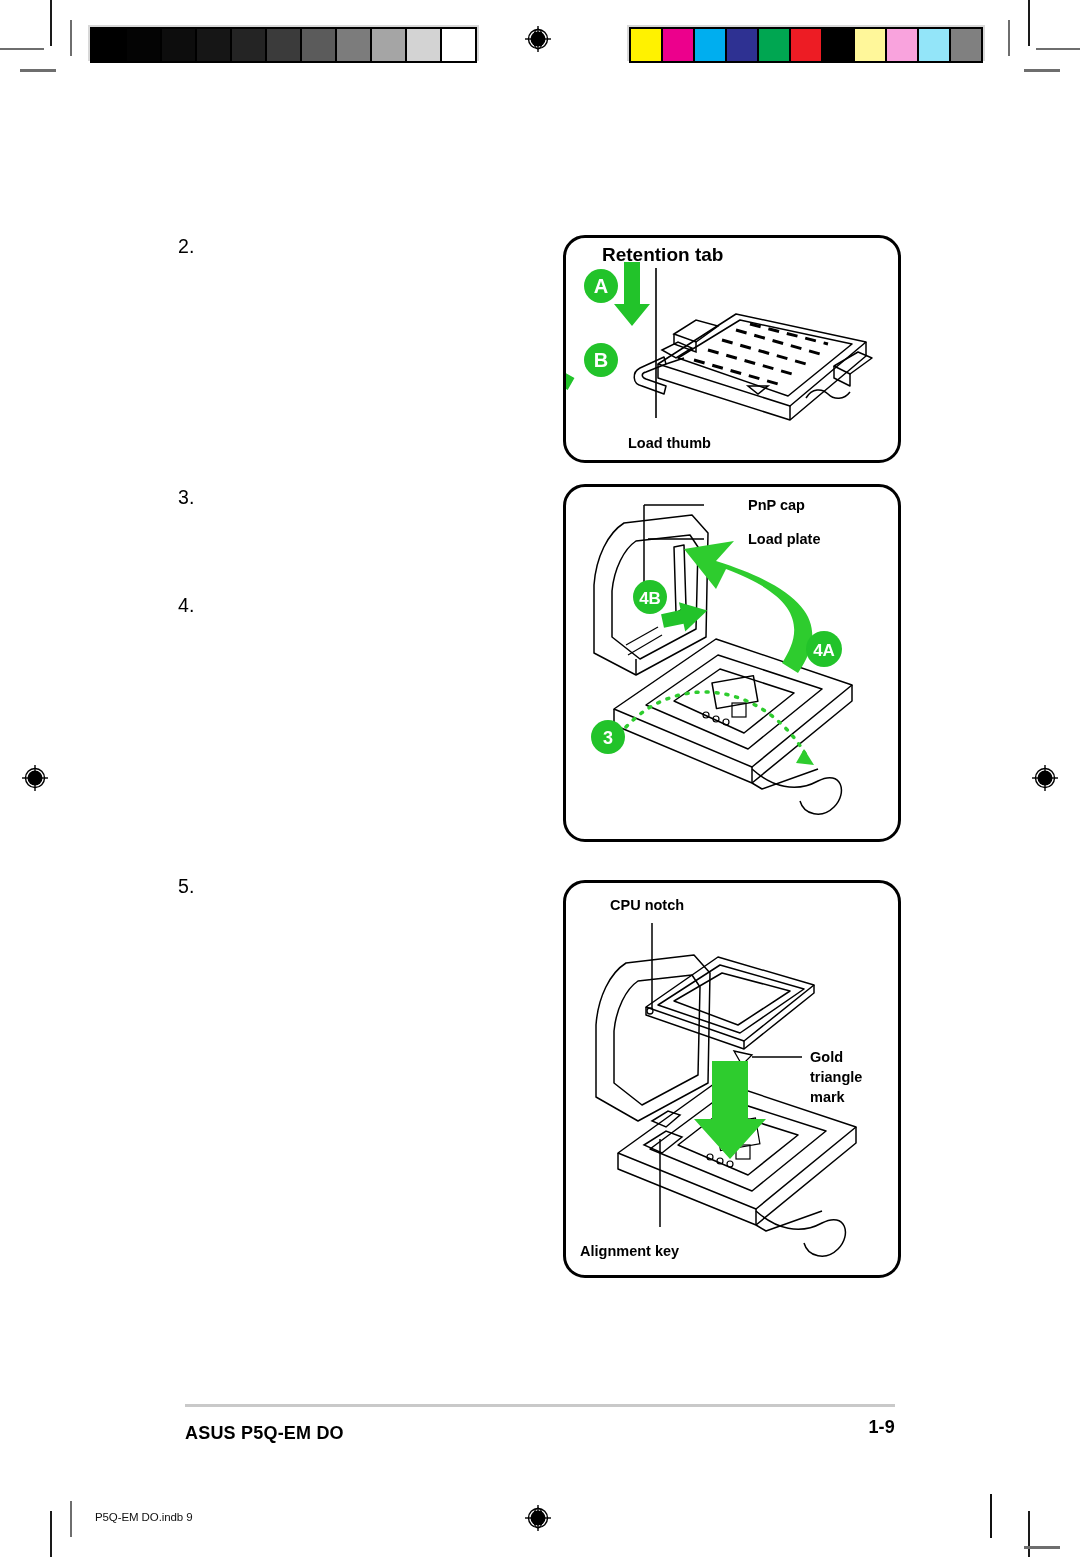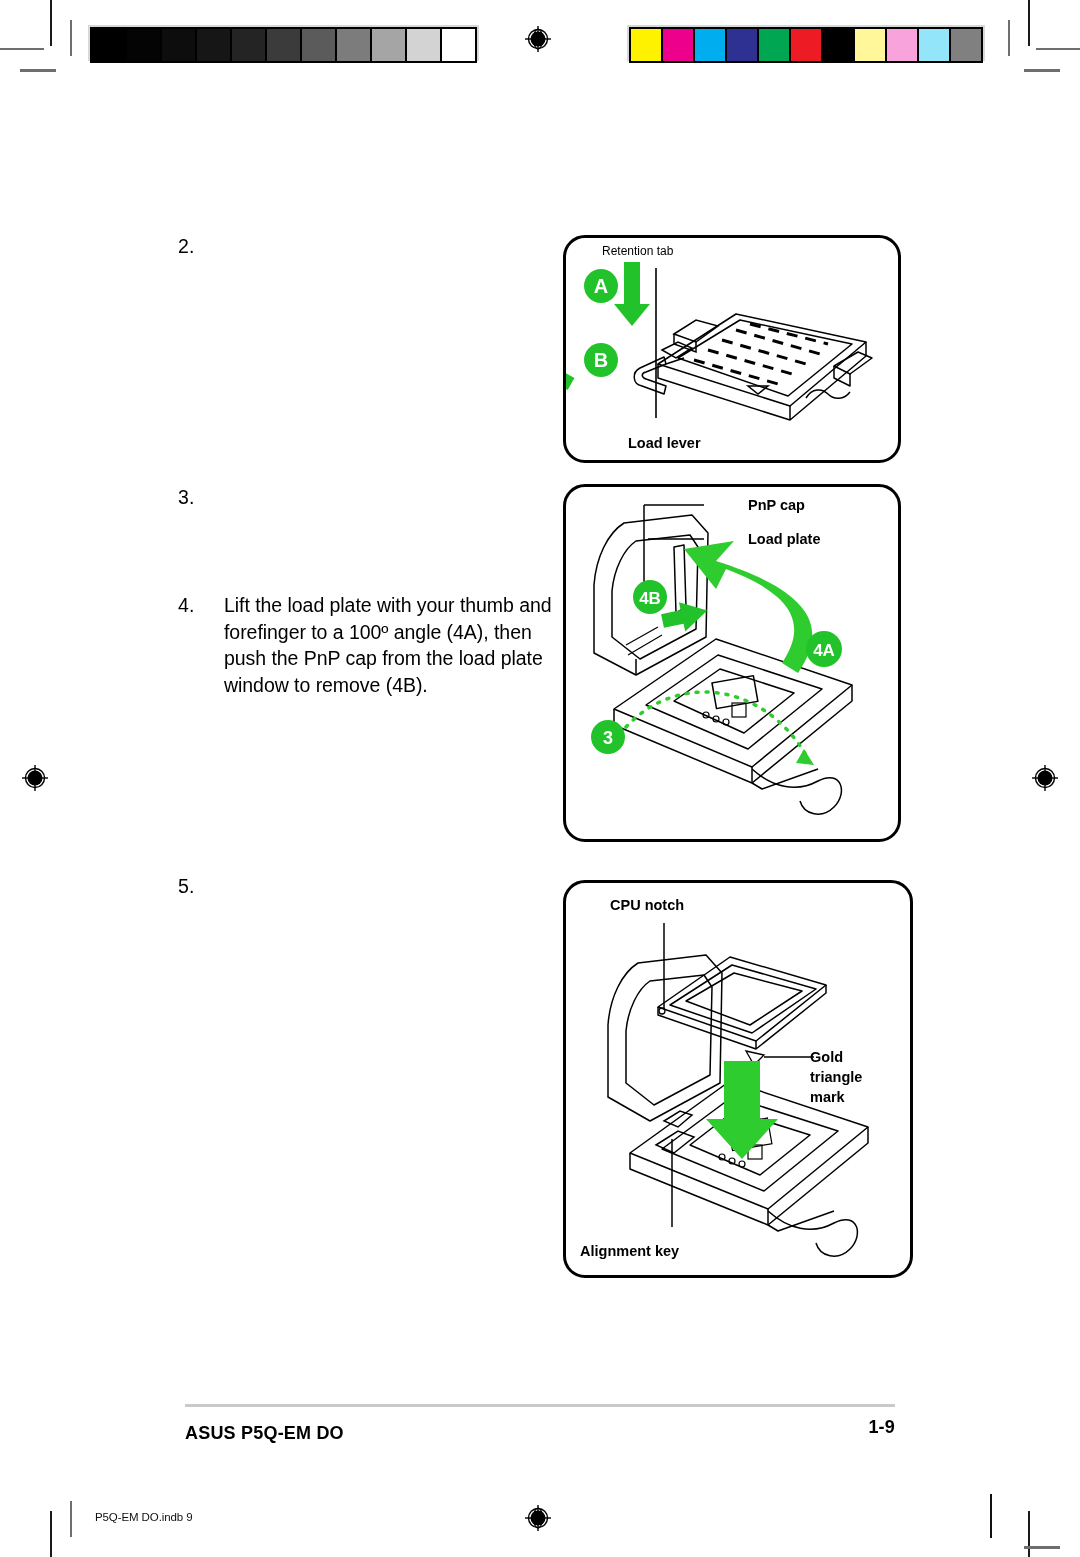--- a/index.html
+++ b/index.html
@@ -247,31 +247,30 @@
       </g>
       <circle cx="35" cy="48" r="17" fill="#22c32a"></circle>
       <text x="35" y="55" font-family="Liberation Sans, sans-serif" font-size="20" font-weight="bold" fill="#fff" text-anchor="middle">A</text>
 
       <g fill="#22c32a" transform="translate(12,150) rotate(30)">
         <path d="M0 -8 L44 -8 L44 -20 L72 0 L44 20 L44 8 L0 8 Z" transform="translate(-8,0) scale(-0.85,0.85)"></path>
       </g>
       <circle cx="35" cy="122" r="17" fill="#22c32a"></circle>
       <text x="35" y="129" font-family="Liberation Sans, sans-serif" font-size="20" font-weight="bold" fill="#fff" text-anchor="middle">B</text>
     </svg>
-    <div style="position:absolute; left:36px; top:6px; font-size:12px; font-weight:normal;">Retention tab</div>
-    <div style="position:absolute; left:62px; bottom:9px; font-size:14.5px; font-weight:bold;">Load lever</div>
+    <div style="position:absolute; left:36px; top:6px; font-size:19px; font-weight:bold;">Retention tab</div>
+    <div style="position:absolute; left:62px; bottom:9px; font-size:14.5px; font-weight:bold;">Load thumb</div>
   </div>
 
   <div class="step" style="left:178px; top:484px; width:360px;">
     <div class="step-num">3.</div>
   </div>
 
   <div class="step" style="left:178px; top:592px; width:378px;">
     <div class="step-num">4.</div>
-    <div class="step-text">Lift the load plate with your thumb and forefinger to a 100º angle (4A), then push the PnP cap from the load plate window to remove (4B).</div>
   </div>
 
   <div class="figure" style="left:563px; top:484px; width:332px; height:352px;">
     <svg width="326" height="346" viewBox="0 0 326 346">
 
       <g fill="none" stroke="#000" stroke-width="1.5" stroke-linejoin="round">
         <path d="M48 222 L150 152 L286 198 L186 280 Z"></path>
         <path d="M48 222 L48 238 L186 296 L286 214 L286 198"></path>
         <path d="M186 280 L186 296"></path>
 
@@ -324,21 +323,21 @@
     </svg>
     <div style="position:absolute; left:182px; top:10px; font-size:14.5px; font-weight:bold;">PnP cap</div>
     <div style="position:absolute; left:182px; top:44px; font-size:14.5px; font-weight:bold;">Load plate</div>
   </div>
 
   <div class="step" style="left:178px; top:873px; width:372px;">
     <div class="step-num">5.</div>
   </div>
 
 
-  <div class="figure" style="left:563px; top:880px; width:332px; height:392px;padding-left:12px;">
+  <div class="figure" style="left:563px; top:880px; width:332px; height:392px;">
     <svg width="326" height="386" viewBox="0 0 326 386">
 
       <g fill="none" stroke="#000" stroke-width="1.5" stroke-linejoin="round">
         <path d="M52 270 L152 198 L290 244 L190 326 Z"></path>
         <path d="M52 270 L52 286 L190 342 L290 260 L290 244"></path>
         <path d="M190 326 L190 342"></path>
         <path d="M84 266 L154 214 L260 248 L186 308 Z"></path>
         <path d="M112 262 L156 228 L232 252 L182 292 Z"></path>
       </g>
       <g fill="none" stroke="#000" stroke-width="1.2">

